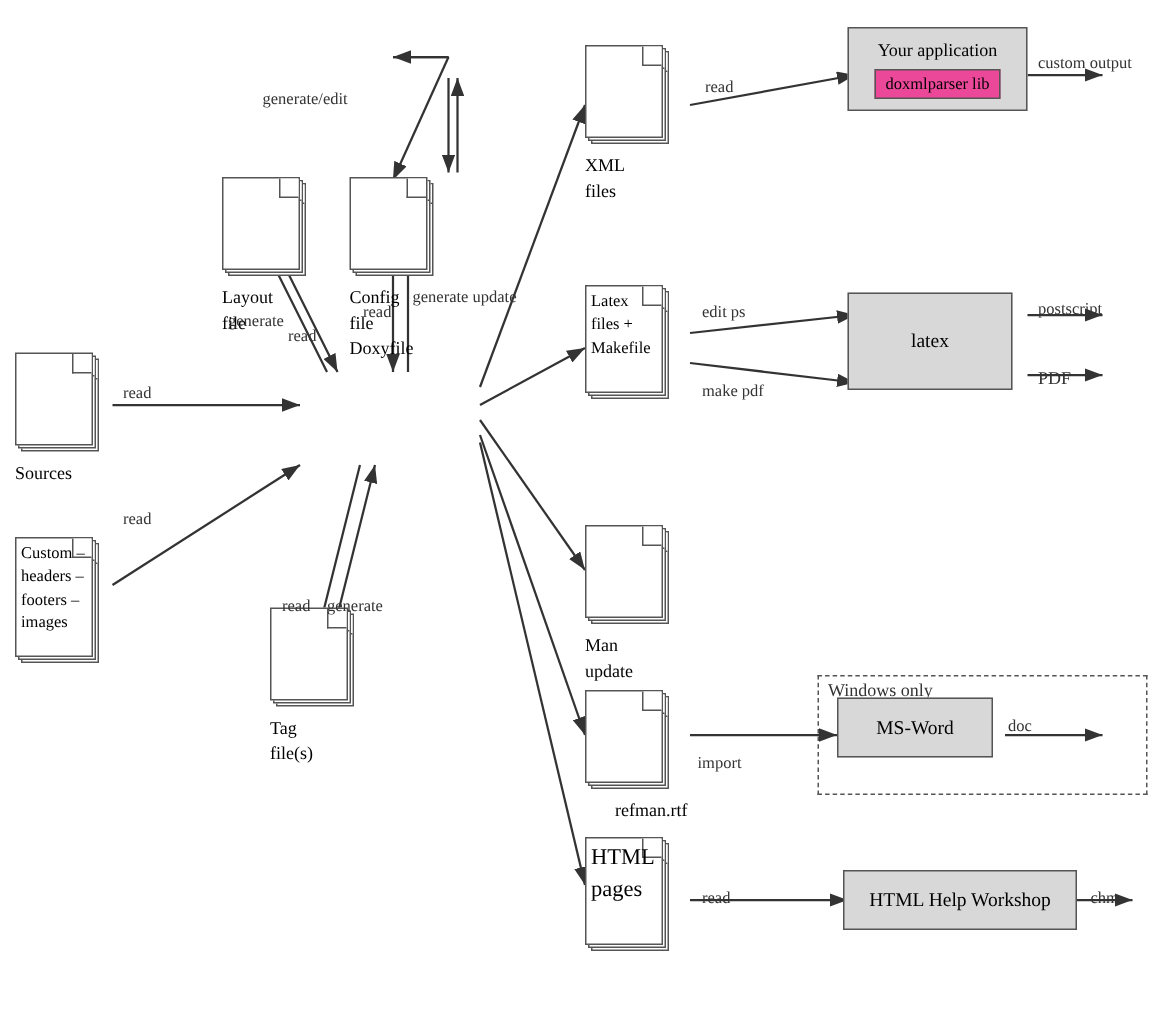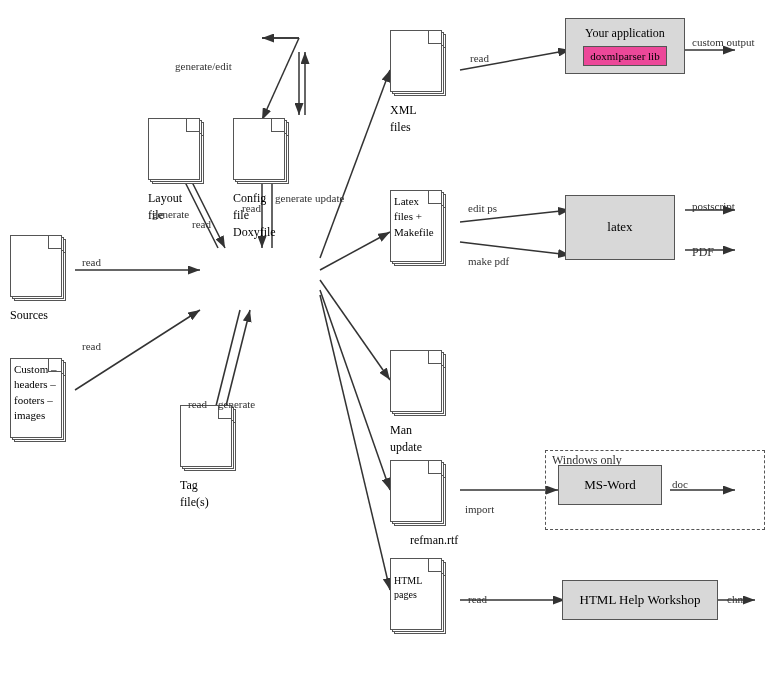--- a/index.html
+++ b/index.html
@@ -328,21 +328,21 @@
   </div>
 
   <div class="arrow-label" style="left:672px; top:478px;">
     <span>doc</span>
   </div>
 
   <div class="doc-stack" style="left:390px; top:558px;">
     <div class="doc-page" style="top:4px; left:4px; height:72px;"></div>
     <div class="doc-page" style="top:2px; left:2px; height:72px;"></div>
     <div class="doc-page" style="top:0px; left:0px; height:72px;"></div>
-    <div class="doc-label" style="top:16px; left:4px; width:44px; font-size:10px;">
+    <div class="doc-label" style="top:4px; left:4px; width:44px; font-size:15px;">
       <span>HTML
 pages</span>
     </div>
   </div>
 
   <div class="arrow-label" style="left:468px; top:593px;">
     <span>read</span>
   </div>
 
   <div class="box" style="left:562px; top:580px; width:156px; height:40px;">

